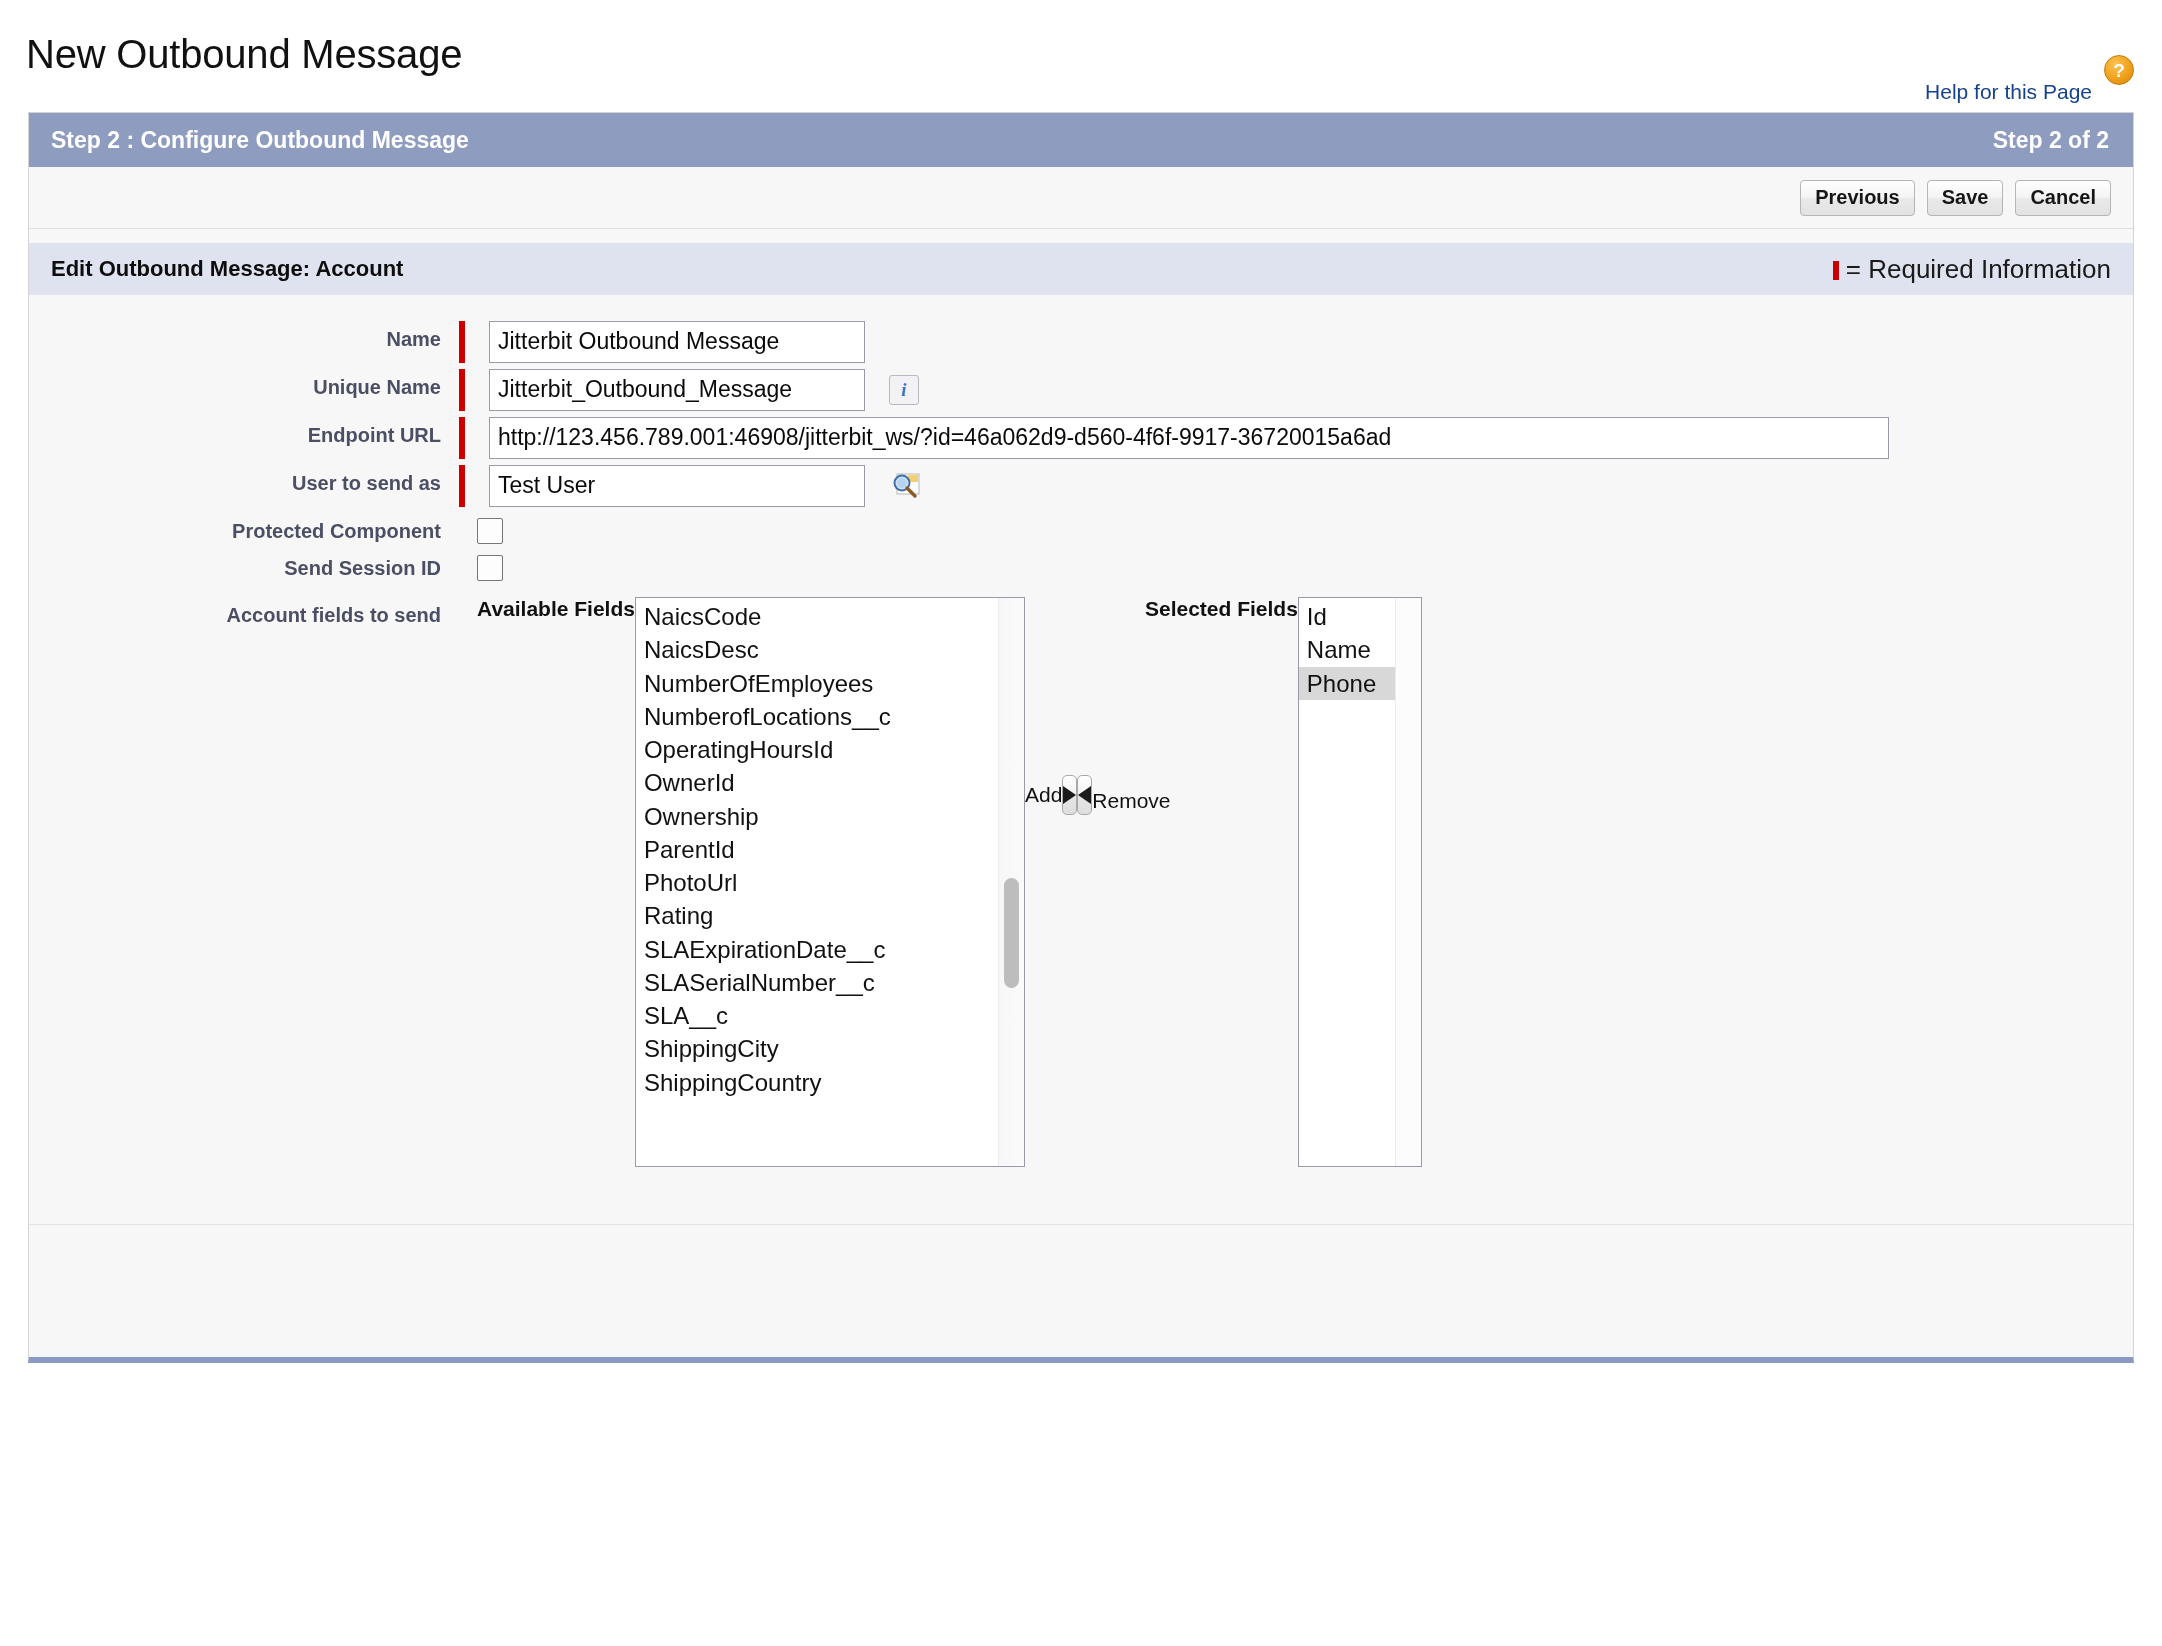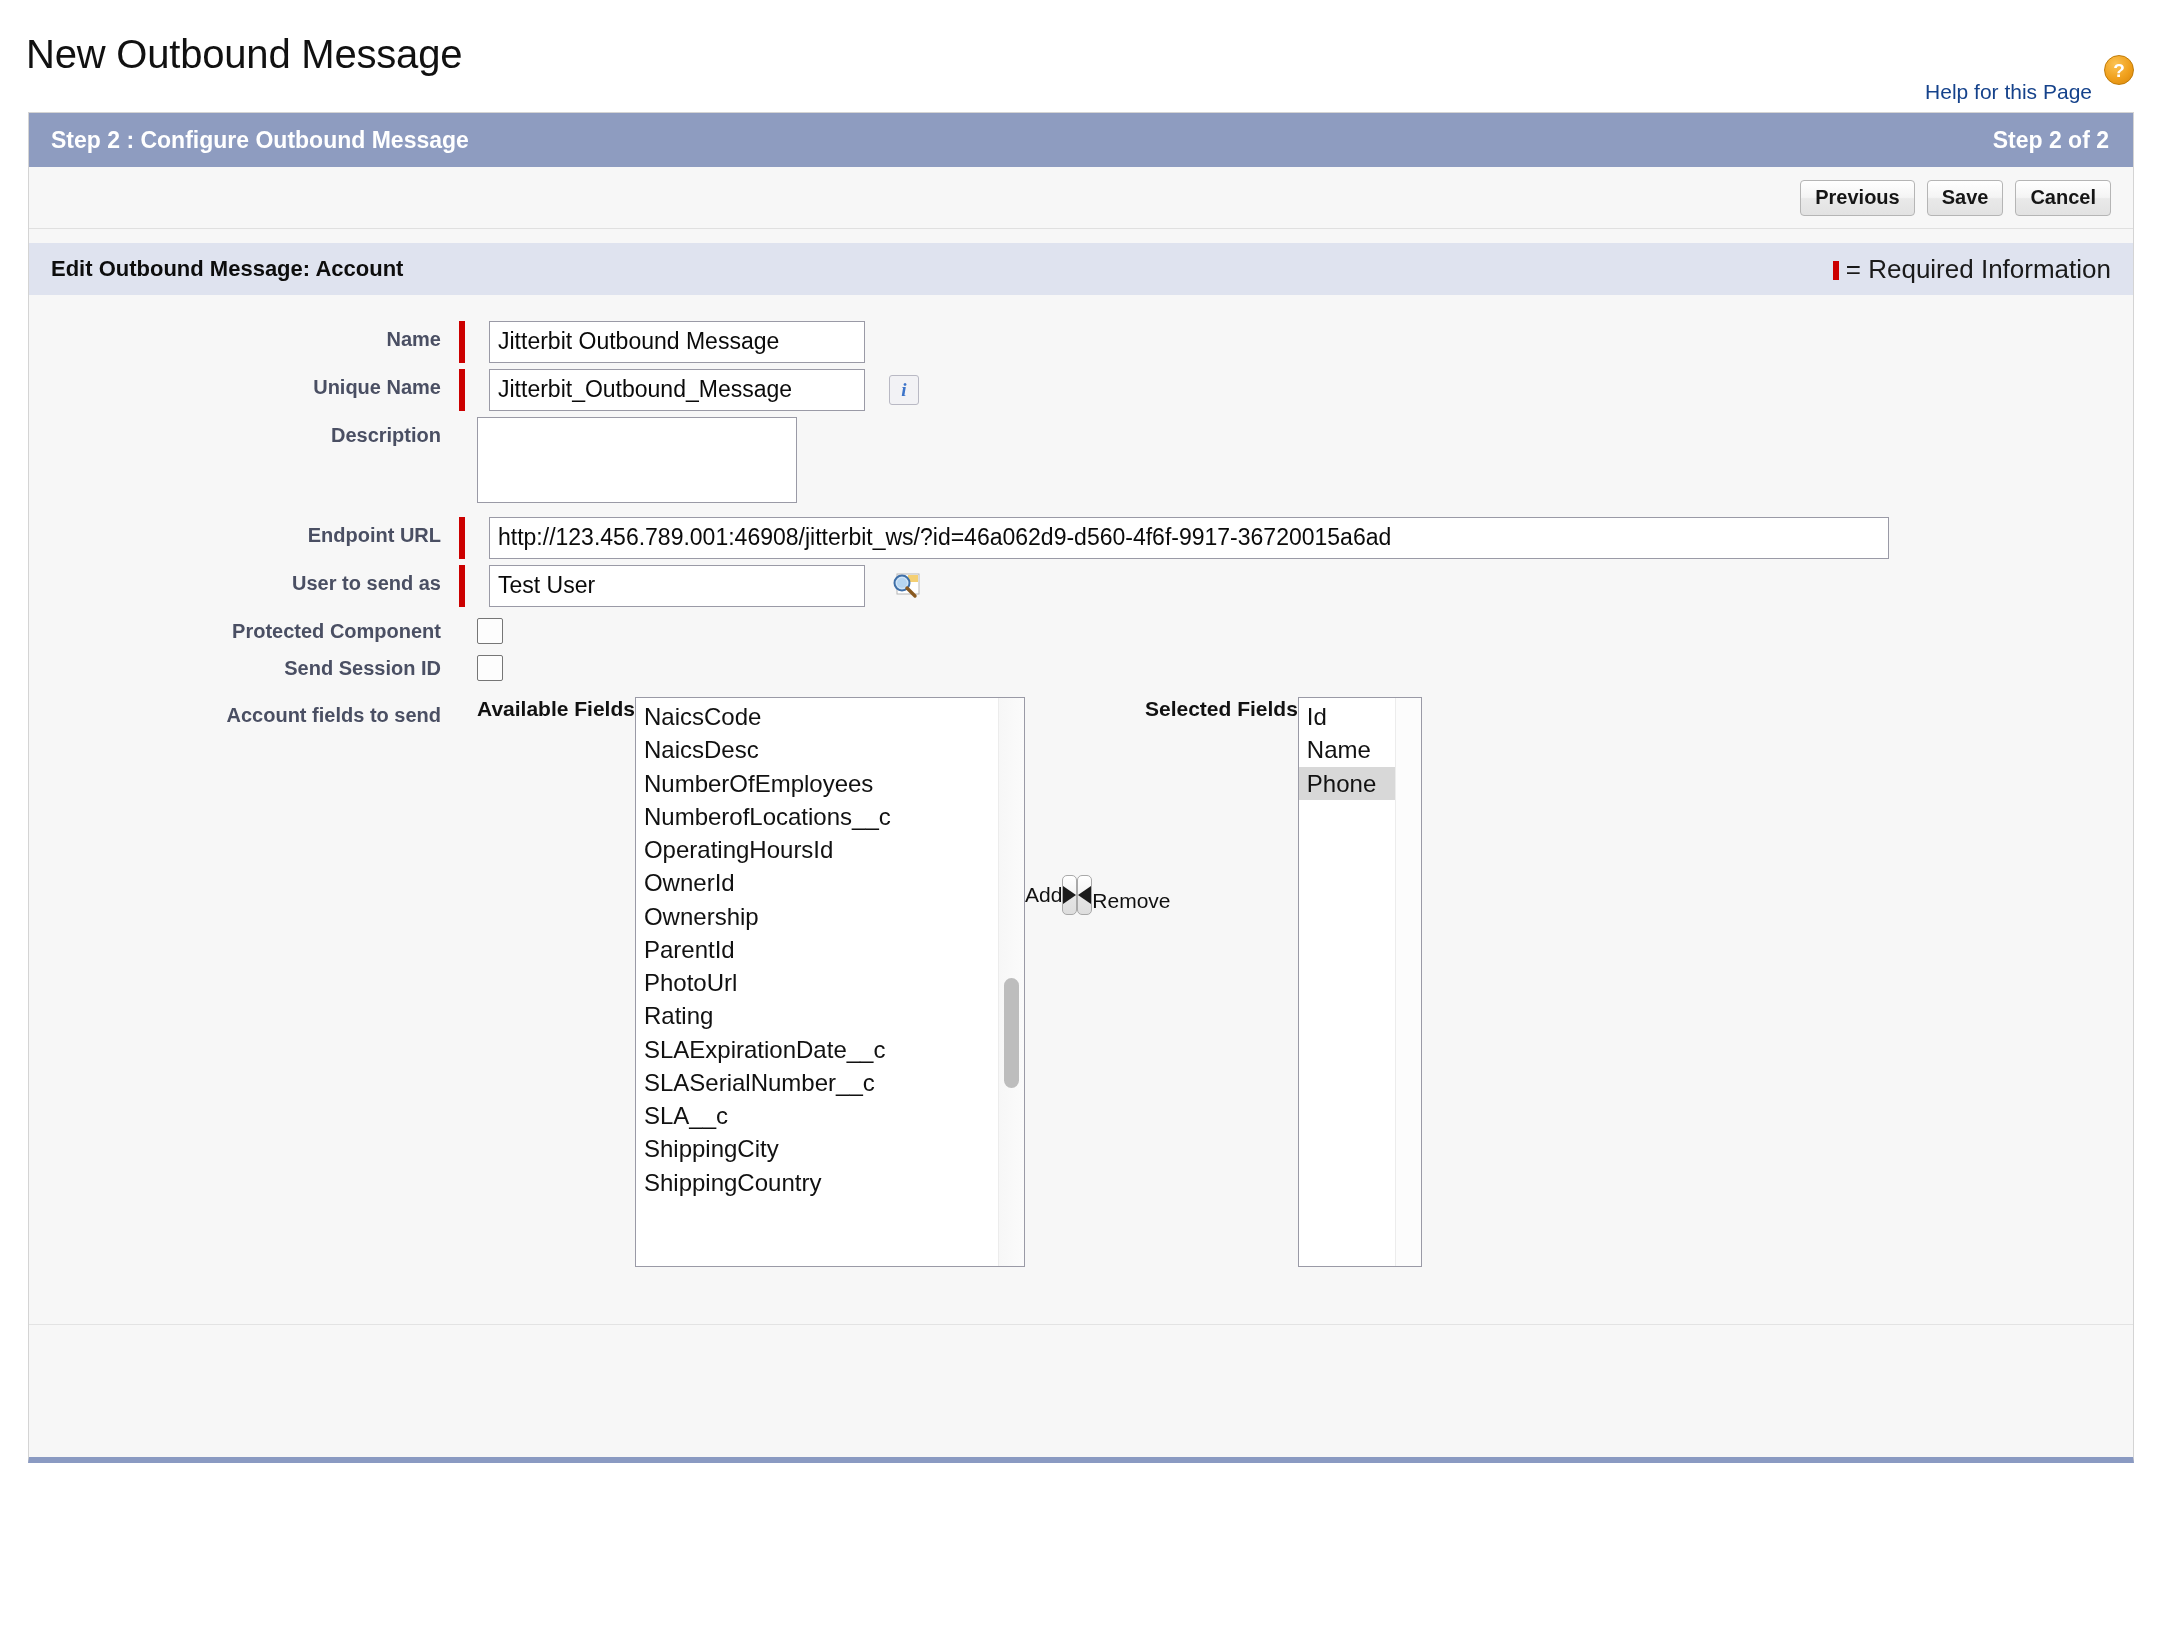--- a/index.html
+++ b/index.html
@@ -372,26 +372,20 @@
 
     <div class="frow">
       <div class="flabel">Unique Name</div>
       <div class="fctrl">
         <span class="reqmark"></span>
         <input class="txt w-unique" type="text" value="Jitterbit_Outbound_Message" style="">
         <span class="info-icon">i</span>
       </div>
     </div>
 
-    <div class="frow" style="margin-bottom:12px;">
-      <div class="flabel">Description</div>
-      <div class="fctrl" style="padding-left:18px;">
-        <textarea class="ta" placeholder="" style=""></textarea>
-      </div>
-    </div>
 
     <div class="frow">
       <div class="flabel">Endpoint URL</div>
       <div class="fctrl">
         <span class="reqmark"></span>
         <input class="txt w-url" type="text" value="http://123.456.789.001:46908/jitterbit_ws/?id=46a062d9-d560-4f6f-9917-36720015a6ad" style="">
       </div>
     </div>
 
     <div class="frow">

